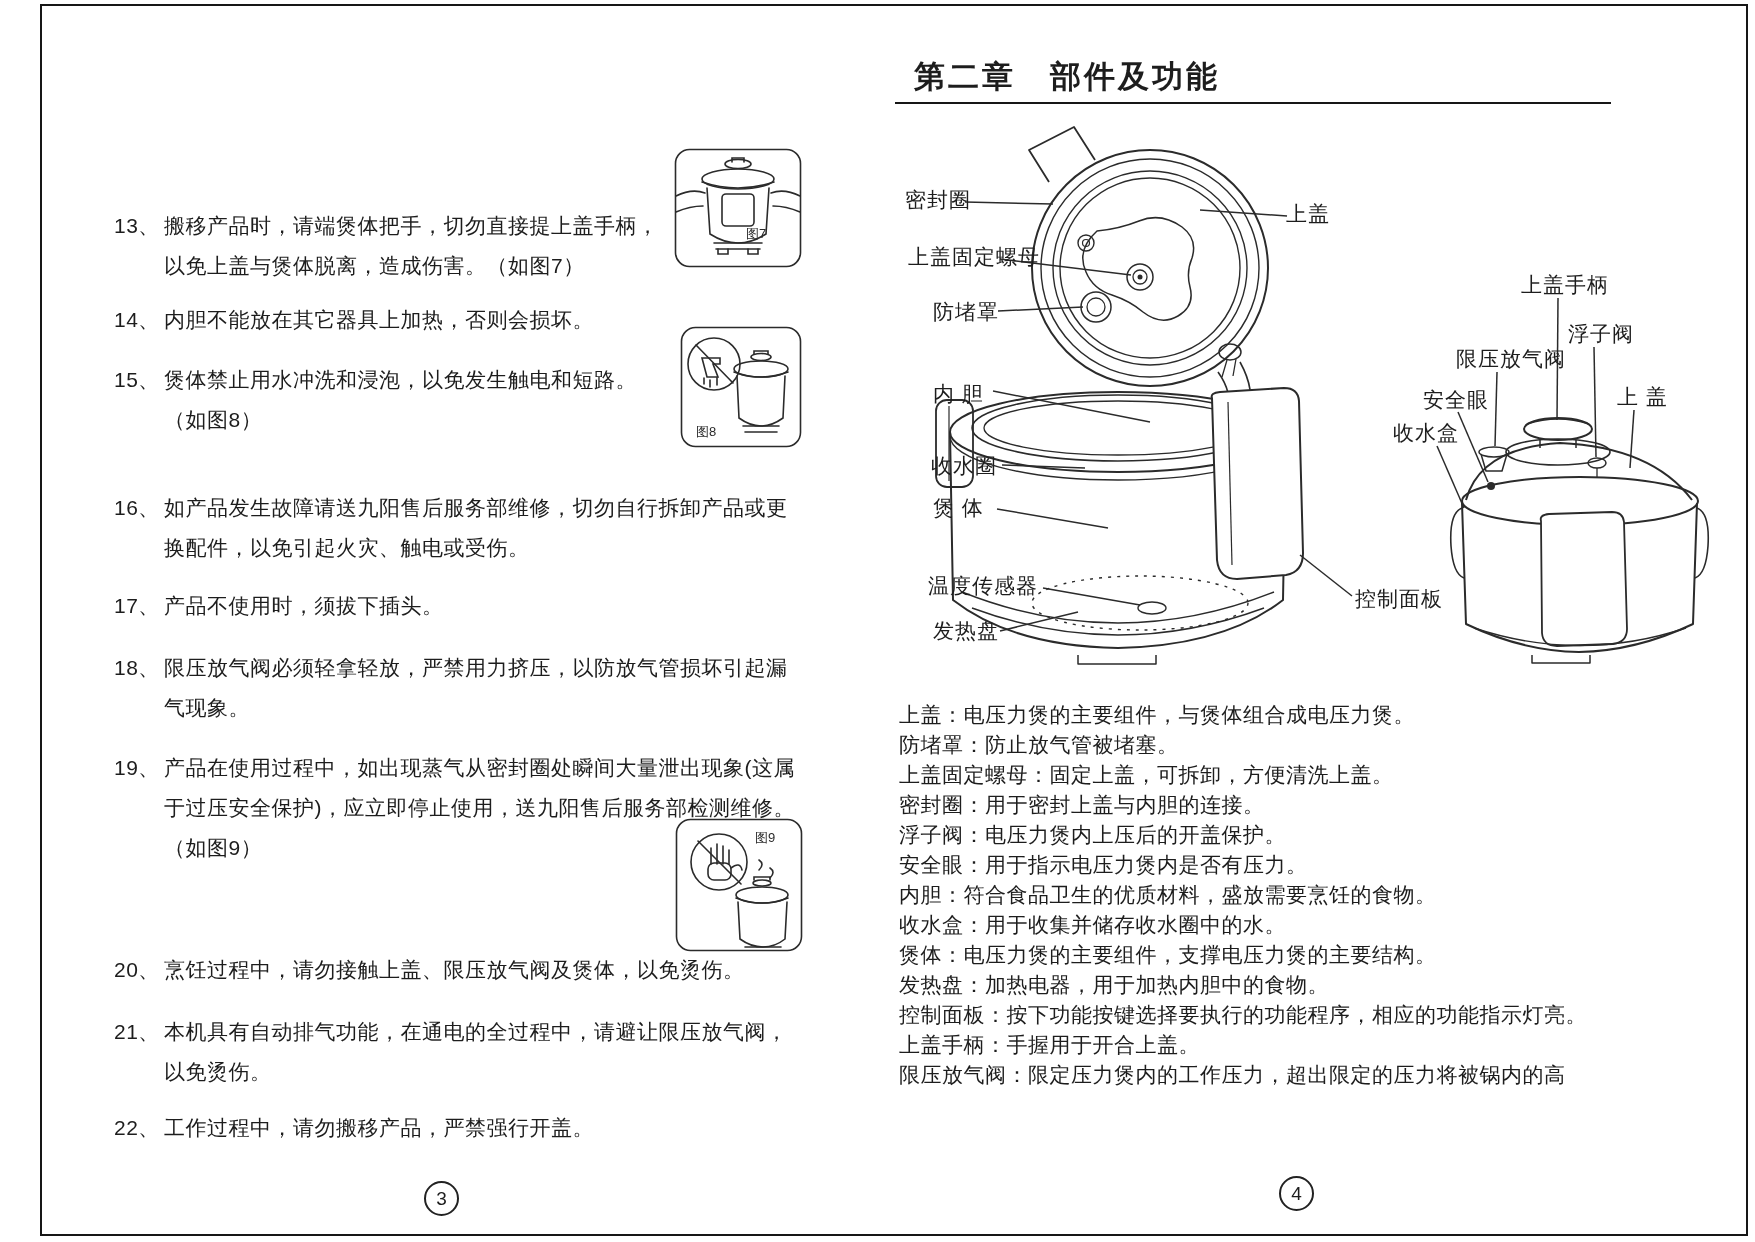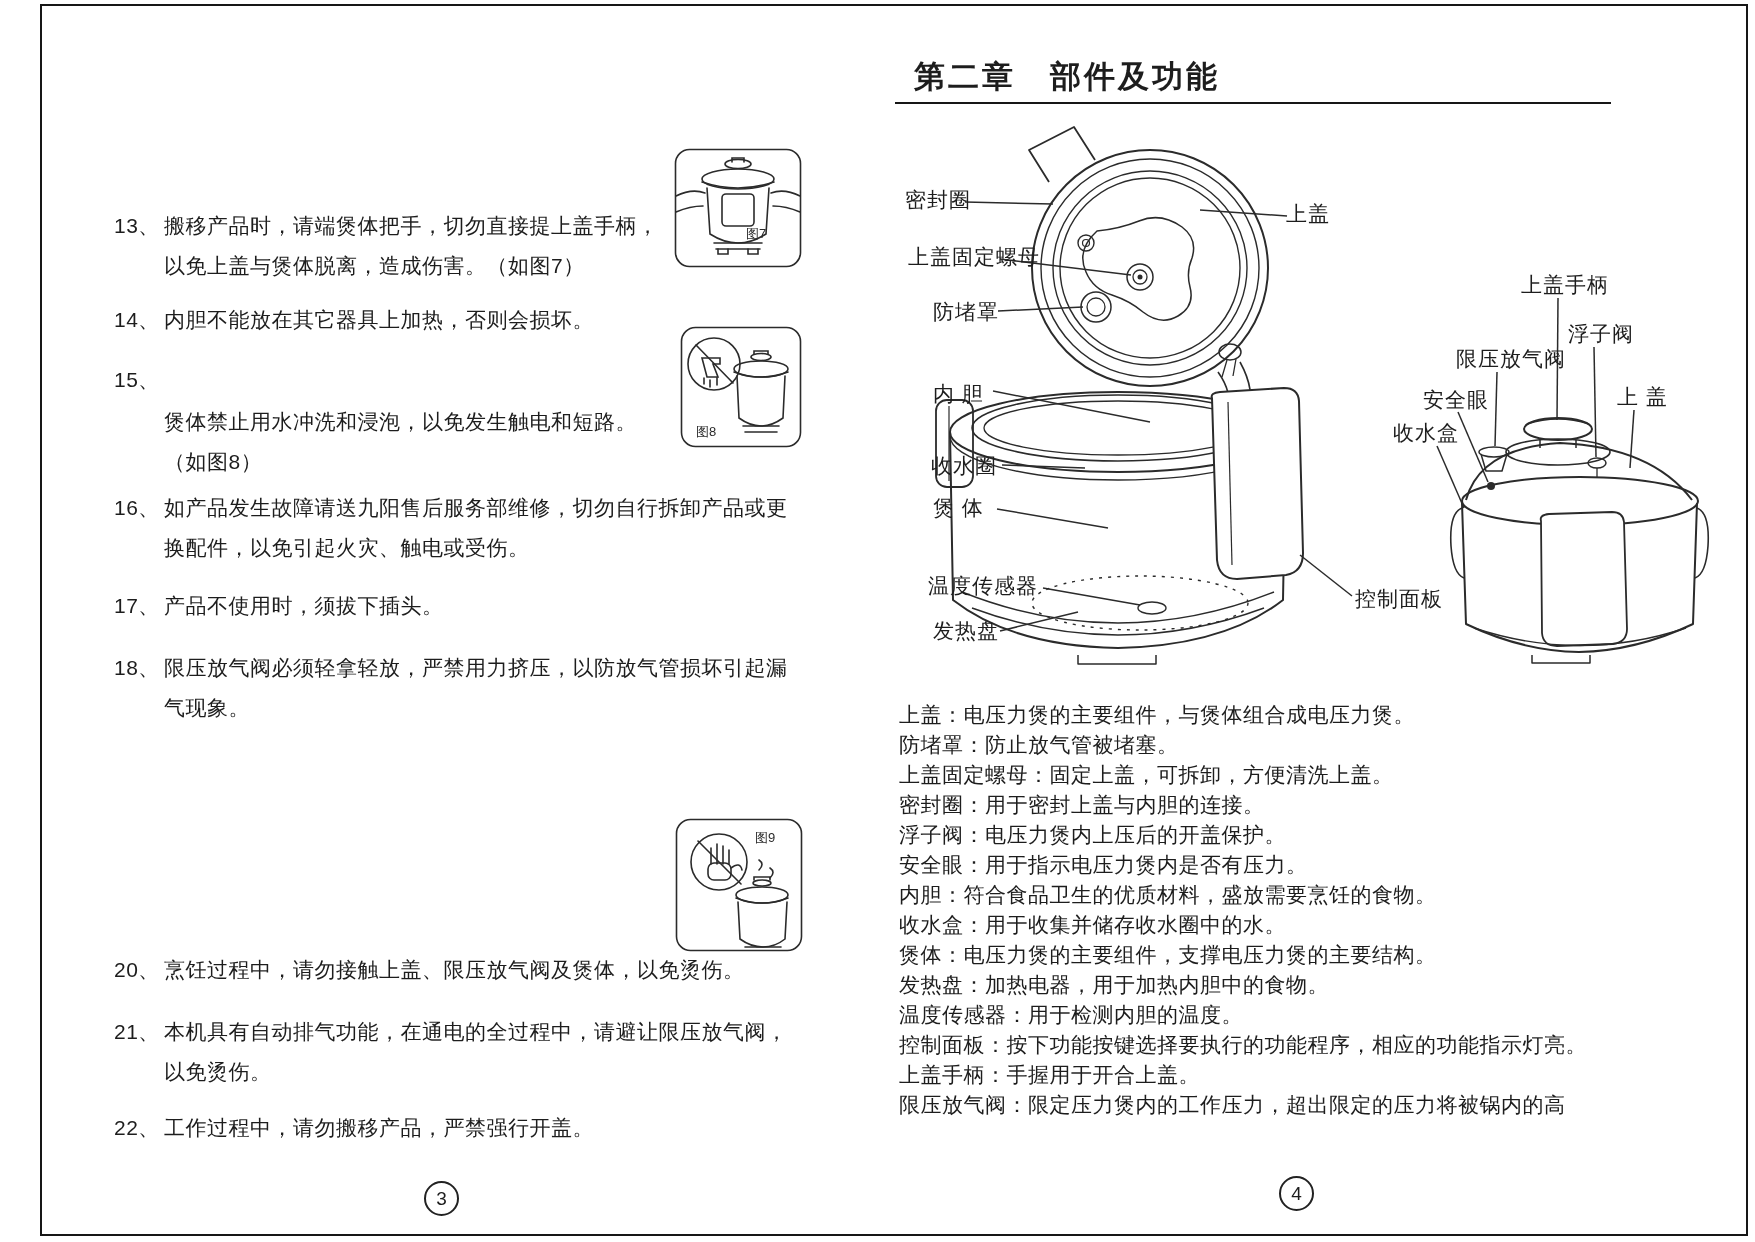--- a/index.html
+++ b/index.html
@@ -7,21 +7,21 @@
     position:relative;width:1755px;height:1242px;background:#fff;overflow:hidden;
     font-family:"Liberation Sans","DejaVu Sans",sans-serif;color:#1d1d1d;
   }
   .frame{position:absolute;left:40px;top:4px;width:1704px;height:1228px;border:2px solid #161616;}
 
   
   .item{position:absolute;left:114px;display:flex;font-size:21px;line-height:40px;letter-spacing:0.5px;}
   .item .num{flex:0 0 50px;}
   .item .txt{width:638px;}
   .item.w500 .txt{width:502px;}
-  .item.w512 .txt{width:514px;margin-top:42px;}
+  .item.w512 .txt{width:514px;}
   .item.w585 .txt{width:638px;}
 
   
   .fig{position:absolute;}
 
   
   .title{position:absolute;left:908px;top:56px;font-size:31px;font-weight:bold;letter-spacing:3px;white-space:nowrap;margin-left:6px;}
   .title-rule{position:absolute;left:895px;top:102px;width:716px;height:2px;background:#161616;}
   .dlabel{position:absolute;font-size:21px;white-space:nowrap;letter-spacing:1px;}
   .def-block{position:absolute;left:899px;top:700px;width:710px;font-size:21px;line-height:30px;letter-spacing:0.5px;}
@@ -56,20 +56,24 @@
     <span class="num">16、</span>
     <span class="txt">如产品发生故障请送九阳售后服务部维修，切勿自行拆卸产品或更换配件，以免引起火灾、触电或受伤。</span>
   </div>
   <div class="item" style="top:586px">
     <span class="num">17、</span>
     <span class="txt">产品不使用时，须拔下插头。</span>
   </div>
   <div class="item" style="top:648px">
     <span class="num">18、</span>
     <span class="txt">限压放气阀必须轻拿轻放，严禁用力挤压，以防放气管损坏引起漏气现象。</span>
+  </div>
+  <div class="item w585" style="top:748px">
+    <span class="num">19、</span>
+    <span class="txt">产品在使用过程中，如出现蒸气从密封圈处瞬间大量泄出现象(这属于过压安全保护)，应立即停止使用，送九阳售后服务部检测维修。（如图9）</span>
   </div>
   <div class="item" style="top:950px">
     <span class="num">20、</span>
     <span class="txt">烹饪过程中，请勿接触上盖、限压放气阀及煲体，以免烫伤。</span>
   </div>
   <div class="item" style="top:1012px">
     <span class="num">21、</span>
     <span class="txt">本机具有自动排气功能，在通电的全过程中，请避让限压放气阀，以免烫伤。</span>
   </div>
   <div class="item" style="top:1108px">
@@ -232,20 +236,19 @@
     <div class="def-line">上盖：电压力煲的主要组件，与煲体组合成电压力煲。</div>
     <div class="def-line">防堵罩：防止放气管被堵塞。</div>
     <div class="def-line">上盖固定螺母：固定上盖，可拆卸，方便清洗上盖。</div>
     <div class="def-line">密封圈：用于密封上盖与内胆的连接。</div>
     <div class="def-line">浮子阀：电压力煲内上压后的开盖保护。</div>
     <div class="def-line">安全眼：用于指示电压力煲内是否有压力。</div>
     <div class="def-line">内胆：符合食品卫生的优质材料，盛放需要烹饪的食物。</div>
     <div class="def-line">收水盒：用于收集并储存收水圈中的水。</div>
     <div class="def-line">煲体：电压力煲的主要组件，支撑电压力煲的主要结构。</div>
     <div class="def-line">发热盘：加热电器，用于加热内胆中的食物。</div>
-    <div class="def-line">温度传感器：用于检测内胆的温度。</div>
     <div class="def-line">控制面板：按下功能按键选择要执行的功能程序，相应的功能指示灯亮。</div>
     <div class="def-line">上盖手柄：手握用于开合上盖。</div>
     <div class="def-line">限压放气阀：限定压力煲内的工作压力，超出限定的压力将被锅内的高</div>
   </div>
 
   <div class="pagenum" style="left:1279px;top:1176px">4</div>
 </div>
 
 </body></html>

